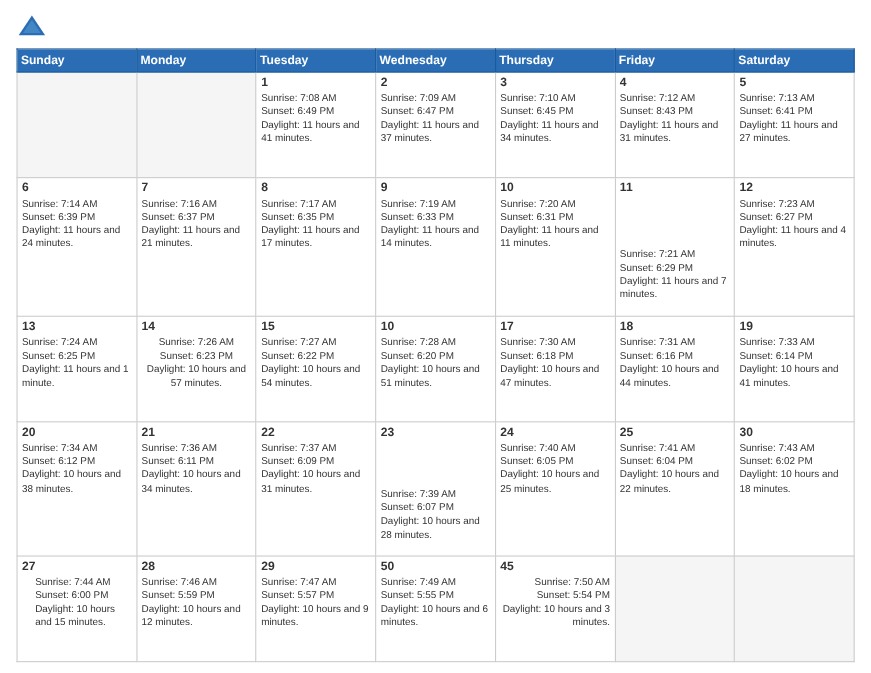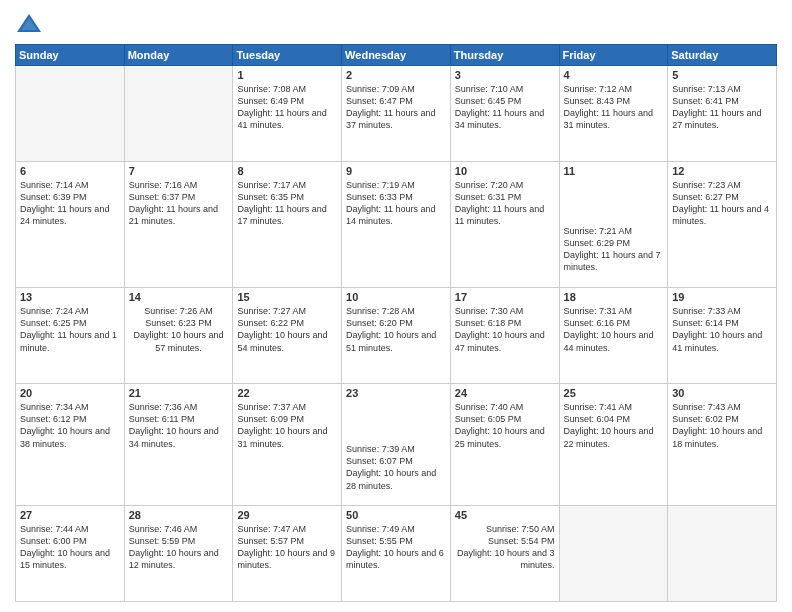--- a/index.html
+++ b/index.html
@@ -296,21 +296,21 @@
           <td>
             <span class="day-number">30</span>
             <div class="cell-text" style="white-space: pre-line;">Sunrise: 7:43 AM
 Sunset: 6:02 PM
 Daylight: 10 hours and 18 minutes.</div>
           </td>
         </tr>
         <tr>
           <td>
             <span class="day-number">27</span>
-            <div class="cell-text" style="white-space: pre-line;">Sunrise: 7:44 AM
+            <div class="cell-text" style="white-space: pre-line; margin-left: 12px;">Sunrise: 7:44 AM
 Sunset: 6:00 PM
 Daylight: 10 hours and 15 minutes.</div>
           </td>
           <td>
             <span class="day-number">28</span>
             <div class="cell-text" style="white-space: pre-line;">Sunrise: 7:46 AM
 Sunset: 5:59 PM
 Daylight: 10 hours and 12 minutes.</div>
           </td>
           <td>

